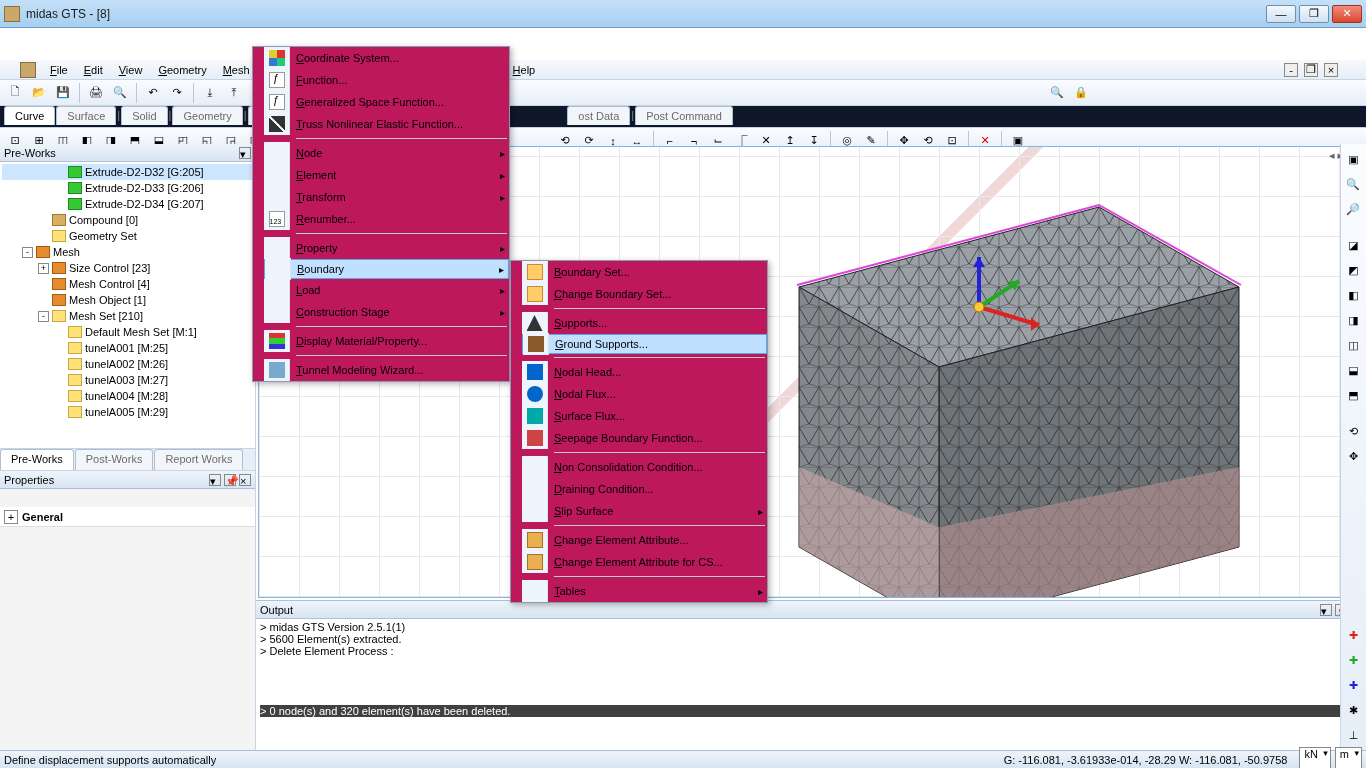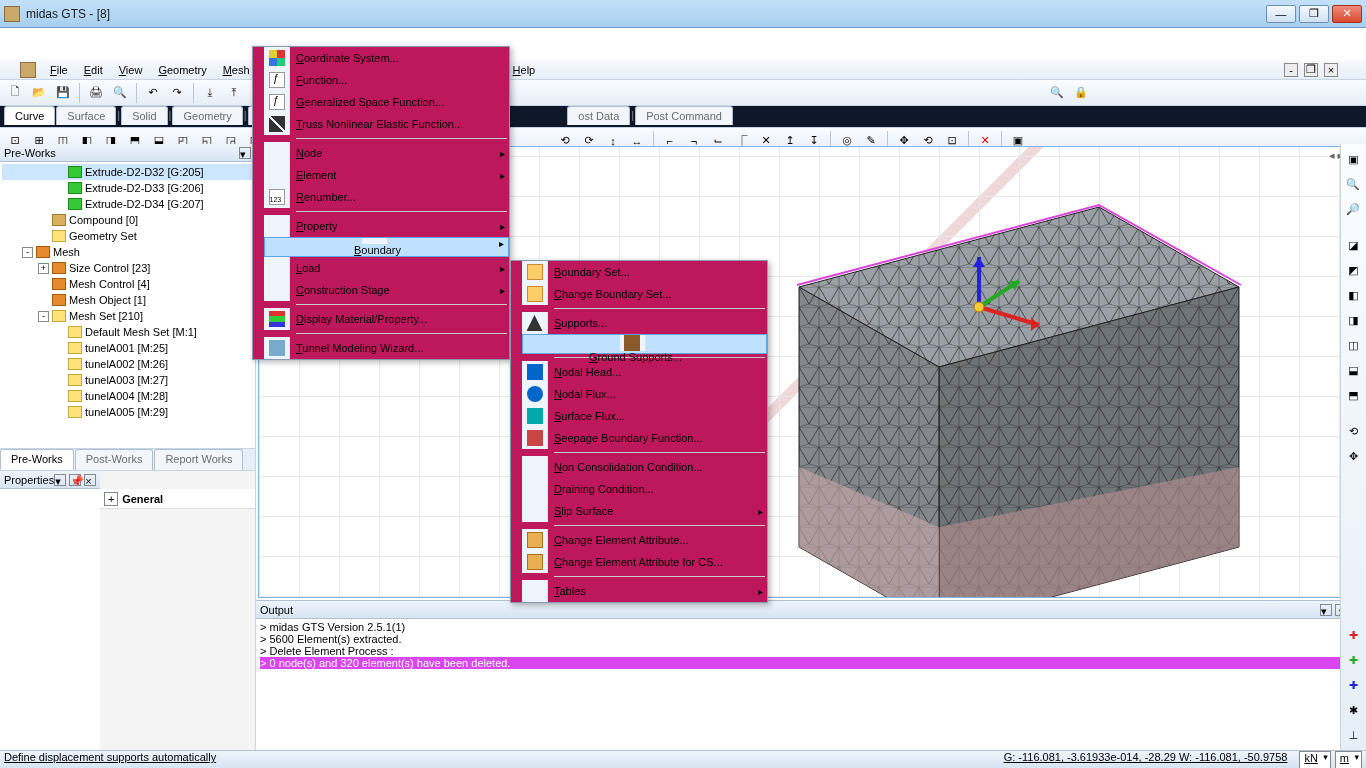--- a/index.html
+++ b/index.html
@@ -54,21 +54,21 @@
 .ticon.cube{background:#35c935;border:1px solid #1e8a1e;}
 .ticon.grp{background:#d8b060;border:1px solid #a07a30;}
 .ticon.fold{background:#ffe27a;border:1px solid #c9a83a;}
 .ticon.mesh{background:#e68a2e;border:1px solid #a85a10;}
 .ticon.size{background:#e68a2e;border:1px solid #a85a10;}
 .ticon.obj{background:#e68a2e;border:1px solid #a85a10;}
 
 .lefttabs { height:22px; background:#e6eef7; border-top:1px solid #c8d4e2; display:flex;}
 .lefttabs .tab{font-size:11px;}
 
-.propsarea{flex:0 0 280px;display:flex;border-top:1px solid #c8d4e2;}
+.propsarea{flex:0 0 280px;display:flex;flex-direction:column;border-top:1px solid #c8d4e2;}
 .propsbody{flex:1;background:#f4f4f4;}
 .propsbody .row{display:flex;align-items:center;height:20px;border-bottom:1px solid #ddd;background:#fff;}
 .propsbody .expbtn{width:14px;height:14px;border:1px solid #888;text-align:center;line-height:12px;margin:0 4px;}
 
 
 .centerpane{flex:1; display:flex; flex-direction:column; position:relative;}
 .canvas { flex:1; background:#fff; position:relative; overflow:hidden; border:1px solid #7fb5e8; margin:2px;}
 .canvas .closex{position:absolute;top:2px;right:4px;font-weight:bold;color:#666;}
 .canvas .navarrow{position:absolute;top:2px;right:20px;color:#666;}
 .gridbg { position:absolute; inset:0; background:
@@ -79,35 +79,35 @@
 .model { position:absolute; left:420px; top:20px; width:600px; height:470px;}
 
 
 .righttoolbar { position:absolute; right:0; top:144px; bottom:18px; width:26px; background:linear-gradient(#fafcff,#e6eef7); border-left:1px solid #c8d4e2; display:flex; flex-direction:column; align-items:center; padding:4px 0; gap:3px;}
 
 
 .outputwrap{height:150px;border-top:1px solid #b0c0d4;display:flex;flex-direction:column;}
 .outputwrap .panelhead{background:linear-gradient(#eef4fb,#d7e4f2);}
 .outputlines{flex:1;background:#fff;overflow:auto;font-family:inherit;padding:2px 4px;}
 .outputlines div{white-space:nowrap;}
-.outputlines .hl{background:#d946ef;color:#fff;}
-
-
-.statusbar { position:absolute; bottom:0; left:0; right:0; height:18px; background:linear-gradient(#eef4fb,#d7e4f2); border-top:1px solid #b0c0d4; display:flex; align-items:flex-start; padding:0 4px; font-size:11px;text-decoration:underline;}
+.outputlines .hl{background:#404040;color:#fff;margin-top:48px;}
+
+
+.statusbar { position:absolute; bottom:0; left:0; right:0; height:18px; background:linear-gradient(#eef4fb,#d7e4f2); border-top:1px solid #b0c0d4; display:flex; align-items:center; padding:0 4px; font-size:11px;}
 .statusbar .hint{flex:1;}
 .statusbar .coords{margin-right:8px;}
 .statusbar .combo{border:1px solid #888;background:#fff;padding:0 12px 12px 4px;margin-left:4px;position:relative;}
 .statusbar .combo::after{content:"▾";position:absolute;right:2px;top:0;font-size:9px;}
 
 
 .dropdown { position:absolute; background:#be185d; border:1px solid #8a9bb0; box-shadow:2px 2px 6px rgba(0,0,0,.3); z-index:1000;padding-left:11px;}
 .dropdown .dmrow{display:flex;align-items:center;height:22px;padding-right:18px;position:relative;}
 .dropdown .dmicon{width:26px;height:22px;display:flex;align-items:center;justify-content:center;border-right:1px solid #e1e1e1;background:#eef4fb;margin-right:6px;}
 .dropdown .dmicon .ic{width:16px;height:16px;}
-.dropdown .dmrow.hl{background:#bfe0ff;border:1px solid #5ea4e0;height:20px;flex-direction:column;}
+.dropdown .dmrow.hl{background:#bfe0ff;border:1px solid #5ea4e0;height:20px;}
 .dropdown .dmsep{height:1px;background:#c8c8c8;margin:3px 2px 3px 32px;}
 .dropdown .sub::after{content:"▸";position:absolute;right:4px;font-size:10px;}
 
 .menu1{left:252px; top:46px; width:258px;}
 .menu2{left:510px; top:260px; width:258px;}
 
 .ic{display:inline-block;}
 .ic-cs{background:conic-gradient(#d33 0 25%,#2c7 0 50%,#37d 0 75%,#dc3 0);}
 .ic-fn{background:#fff;border:1px solid #999;position:relative;}
 .ic-fn::after{content:"ƒ";position:absolute;left:3px;top:-1px;font-style:italic;}
@@ -477,20 +477,24 @@
     </div>
     <div class="dmsep"></div>
     <div class="dmrow sub">
       <span class="dmicon"></span>
       <span><u>N</u>ode</span>
     </div>
     <div class="dmrow sub">
       <span class="dmicon"></span>
       <span><u>E</u>lement</span>
     </div>
+    <div class="dmrow sub">
+      <span class="dmicon"></span>
+      <span><u>T</u>ransform</span>
+    </div>
     <div class="dmrow">
       <span class="dmicon">
         <span class="ic ic-num"></span>
       </span>
       <span><u>R</u>enumber...</span>
     </div>
     <div class="dmsep"></div>
     <div class="dmrow sub">
       <span class="dmicon"></span>
       <span><u>P</u>roperty</span>

